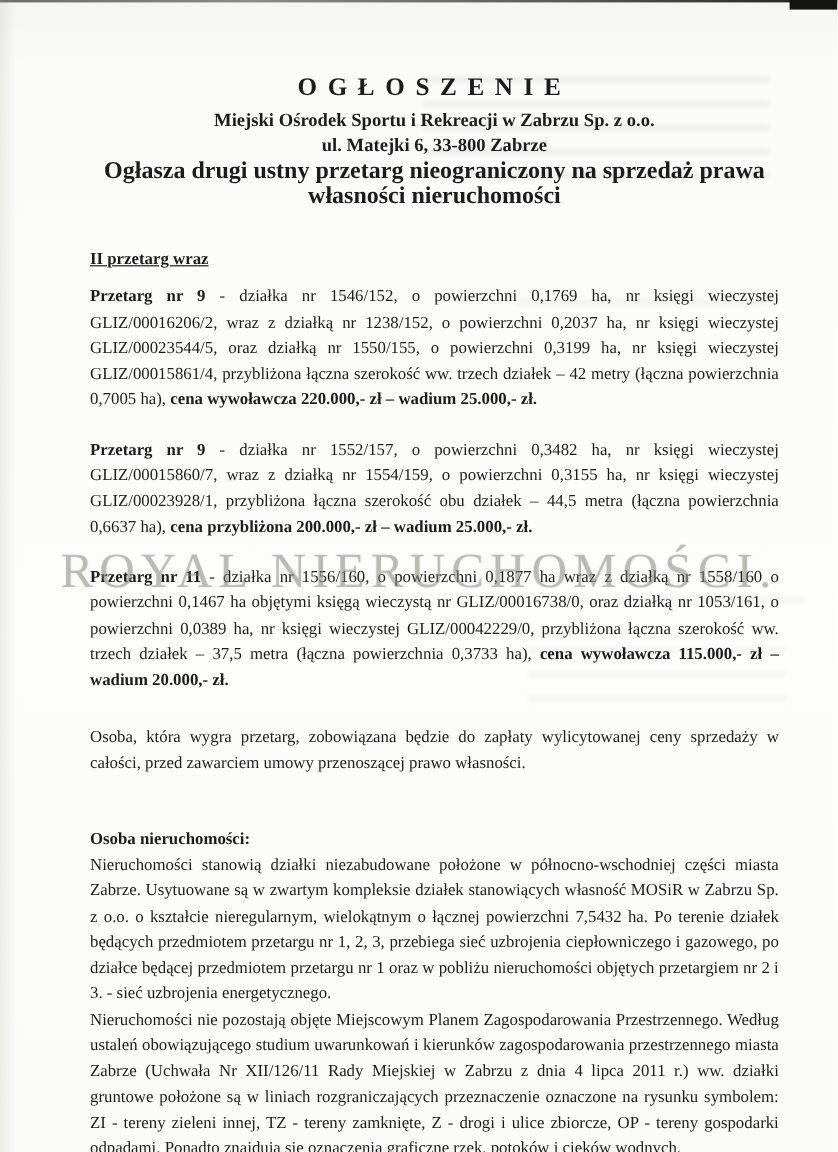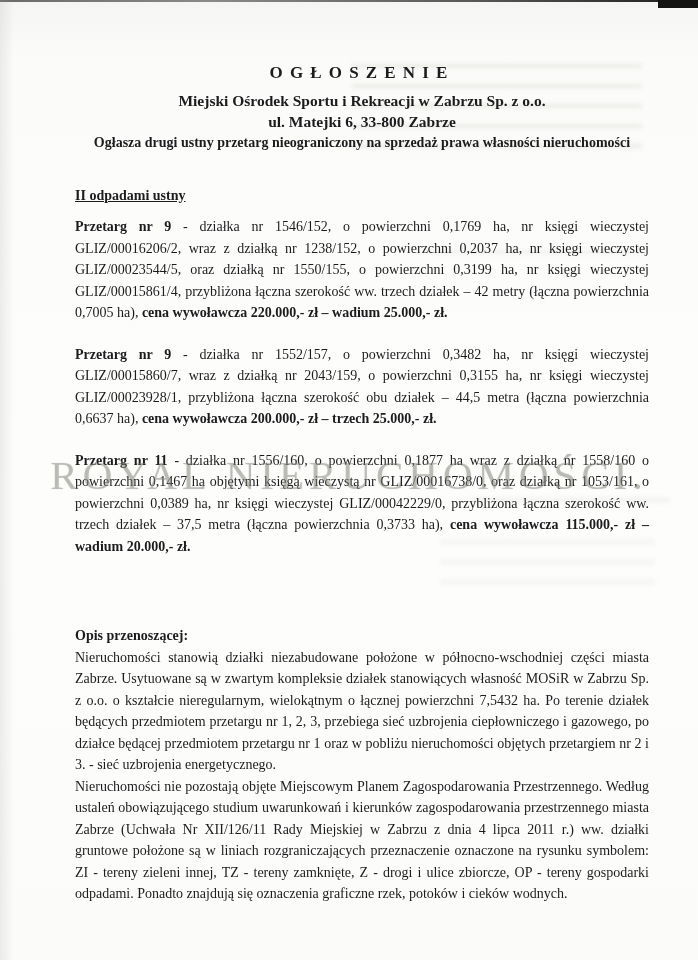--- a/index.html
+++ b/index.html
@@ -45,25 +45,25 @@
   .content{
     position:absolute;
     left:75px;top:0;width:574px;
     padding-top:62px;
     color:#1c1c1e;
     font-size:14px;
     line-height:21.5px;
   }
   .center{text-align:center;}
   .title{
-    font-size:17px;font-weight:700;letter-spacing:0.42em;
+    font-size:21px;font-weight:700;letter-spacing:0.42em;
     margin:0 0 6px 0;text-align:center;
   }
   .hline{font-size:15.5px;font-weight:700;margin:0;line-height:21px;}
-  .subtitle{font-size:14px;font-weight:700;margin:0 0 16px 0;line-height:21px;}
+  .subtitle{font-size:20px;font-weight:700;margin:0 0 16px 0;line-height:21px;}
   .para{margin:0;text-align:justify;}
   .sect-head{font-weight:700;margin:0;}
   .underl{text-decoration:underline;}  .gap10{height:10px;}
   .gap16{height:16px;} .gap20{height:20px;} .gap26{height:26px;}
   .watermark{
     position:absolute;top:451px;left:50%;transform:translateX(-50%);
     font-family:"Liberation Serif","DejaVu Serif",serif;
     font-size:41px;font-weight:400;letter-spacing:5px;
     white-space:nowrap;
     color:rgba(138,138,130,0.30);
@@ -90,33 +90,34 @@
 
   <div class="content">
 
     <h1 class="title">OGŁOSZENIE</h1>
     <div class="hline center">Miejski Ośrodek Sportu i Rekreacji w Zabrzu Sp. z o.o.</div>
     <div class="hline center">ul. Matejki 6, 33-800 Zabrze</div>
     <div class="subtitle center">Ogłasza drugi ustny przetarg nieograniczony na sprzedaż prawa własności nieruchomości</div>
 
 
     <div class="gap16"></div>
-    <p class="sect-head"><span class="underl">II odpadami ustny</span></p>
+    <p class="sect-head"><span class="underl">II przetarg wraz</span></p>
     <div class="gap10"></div>
 
     <p class="para"><b>Przetarg nr 9</b><span> - działka nr 1546/152, o powierzchni 0,1769 ha, nr księgi wieczystej GLIZ/00016206/2, wraz z działką nr 1238/152, o powierzchni 0,2037 ha, nr księgi wieczystej GLIZ/00023544/5, oraz działką nr 1550/155, o powierzchni 0,3199 ha, nr księgi wieczystej GLIZ/00015861/4, przybliżona łączna szerokość ww. trzech działek – 42 metry (łączna powierzchnia 0,7005 ha), </span><b>cena wywoławcza 220.000,- zł – wadium 25.000,- zł.</b></p>
     <div class="gap20"></div>
 
-    <p class="para"><b>Przetarg nr 9</b><span> - działka nr 1552/157, o powierzchni 0,3482 ha, nr księgi wieczystej GLIZ/00015860/7, wraz z działką nr 2043/159, o powierzchni 0,3155 ha, nr księgi wieczystej GLIZ/00023928/1, przybliżona łączna szerokość obu działek – 44,5 metra (łączna powierzchnia 0,6637 ha), </span><b>cena wywoławcza 200.000,- zł – trzech 25.000,- zł.</b></p>
+    <p class="para"><b>Przetarg nr 9</b><span> - działka nr 1552/157, o powierzchni 0,3482 ha, nr księgi wieczystej GLIZ/00015860/7, wraz z działką nr 1554/159, o powierzchni 0,3155 ha, nr księgi wieczystej GLIZ/00023928/1, przybliżona łączna szerokość obu działek – 44,5 metra (łączna powierzchnia 0,6637 ha), </span><b>cena przybliżona 200.000,- zł – wadium 25.000,- zł.</b></p>
     <div class="gap20"></div>
 
     <p class="para"><b>Przetarg nr 11</b><span> - działka nr 1556/160, o powierzchni 0,1877 ha wraz z działką nr 1558/160 o powierzchni 0,1467 ha objętymi księgą wieczystą nr GLIZ/00016738/0, oraz działką nr 1053/161, o powierzchni 0,0389 ha, nr księgi wieczystej GLIZ/00042229/0, przybliżona łączna szerokość ww. trzech działek – 37,5 metra (łączna powierzchnia 0,3733 ha), </span><b>cena wywoławcza 115.000,- zł – wadium 20.000,- zł.</b></p>
 
     <div class="gap26"></div>
+    <p class="para">Osoba, która wygra przetarg, zobowiązana będzie do zapłaty wylicytowanej ceny sprzedaży w całości, przed zawarciem umowy przenoszącej prawo własności.</p>
 
     <div class="gap26"></div>
     <div class="gap16"></div>
-    <p class="sect-head">Opis przenoszącej:</p>
+    <p class="sect-head">Osoba nieruchomości:</p>
     <p class="para">Nieruchomości stanowią działki niezabudowane położone w północno-wschodniej części miasta Zabrze. Usytuowane są w zwartym kompleksie działek stanowiących własność MOSiR w Zabrzu Sp. z o.o. o kształcie nieregularnym, wielokątnym o łącznej powierzchni 7,5432 ha. Po terenie działek będących przedmiotem przetargu nr 1, 2, 3, przebiega sieć uzbrojenia ciepłowniczego i gazowego, po działce będącej przedmiotem przetargu nr 1 oraz w pobliżu nieruchomości objętych przetargiem nr 2 i 3. - sieć uzbrojenia energetycznego.</p>
     <p class="para">Nieruchomości nie pozostają objęte Miejscowym Planem Zagospodarowania Przestrzennego. Według ustaleń obowiązującego studium uwarunkowań i kierunków zagospodarowania przestrzennego miasta Zabrze (Uchwała Nr XII/126/11 Rady Miejskiej w Zabrzu z dnia 4 lipca 2011 r.) ww. działki gruntowe położone są w liniach rozgraniczających przeznaczenie oznaczone na rysunku symbolem: ZI - tereny zieleni innej, TZ - tereny zamknięte, Z - drogi i ulice zbiorcze, OP - tereny gospodarki odpadami. Ponadto znajdują się oznaczenia graficzne rzek, potoków i cieków wodnych.</p>
 
   </div>
 </div>
 
 </body></html>

